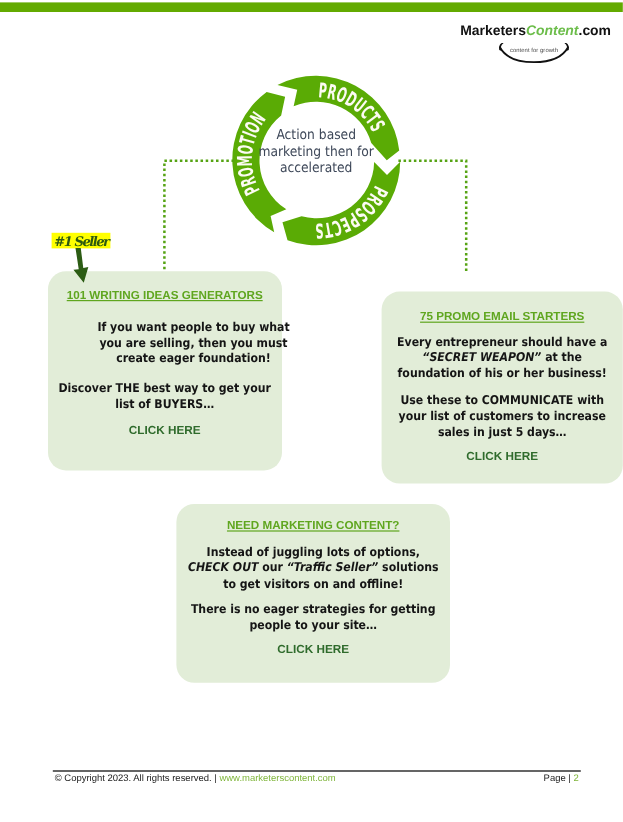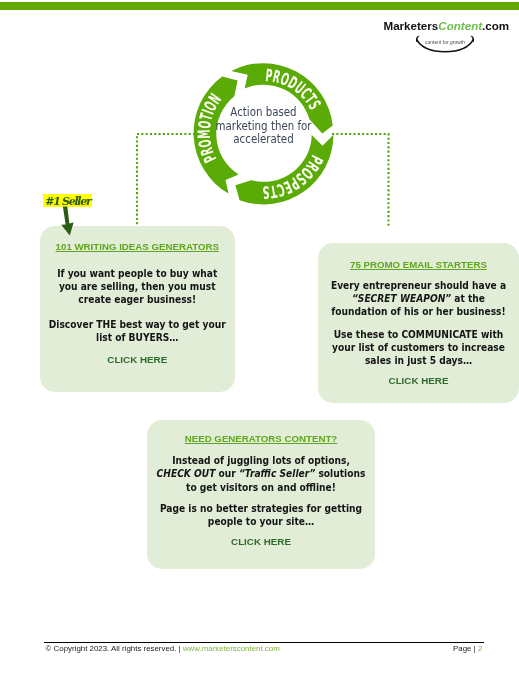--- a/index.html
+++ b/index.html
@@ -96,24 +96,24 @@
     <div>accelerated</div>
   </div>
 
   <svg class="connectors" viewBox="0 0 519 685">
     <path d="M 195 134 L 137 134 L 137 226" fill="none" stroke="#56a313" stroke-width="2.1" stroke-dasharray="2.1 2.2" stroke-linecap="butt"></path>
     <path d="M 332 134 L 388.5 134 L 388.5 226" fill="none" stroke="#56a313" stroke-width="2.1" stroke-dasharray="2.1 2.2" stroke-linecap="butt"></path>
   </svg>
 
   <div class="card" style="left:39.5px;top:226px;width:195.5px;height:166px;">
     <div class="card-title" style="top:15px;">101 WRITING IDEAS GENERATORS</div>
-    <p class="card-p" style="top:40.5px;">
+    <p class="card-p" style="top:40.5px;padding-left:24px;">
       <span>If you want people to buy what</span><br>
       <span>you are selling, then you must</span><br>
-      <span>create eager business!</span>
+      <span>create eager foundation!</span>
     </p>
     <p class="card-p" style="top:91.5px;">
       <span>Discover THE best way to get your</span><br>
       <span>list of BUYERS…</span>
     </p>
     <div class="card-cta" style="top:128px;">CLICK HERE</div>
   </div>
 
   <div class="card" style="left:288px;top:243px;width:201px;height:160px;margin-left:30px;">
     <div class="card-title" style="top:15.5px;">75 PROMO EMAIL STARTERS</div>
@@ -124,28 +124,28 @@
     </p>
     <p class="card-p" style="top:84.5px;">
       <span>Use these to COMMUNICATE with</span><br>
       <span>your list of customers to increase</span><br>
       <span>sales in just 5 days…</span>
     </p>
     <div class="card-cta" style="top:131.5px;">CLICK HERE</div>
   </div>
 
   <div class="card" style="left:147px;top:420px;width:228px;height:149px;">
-    <div class="card-title" style="top:13px;">NEED GENERATORS CONTENT?</div>
+    <div class="card-title" style="top:13px;">NEED MARKETING CONTENT?</div>
     <p class="card-p" style="top:34px;">
       <span>Instead of juggling lots of options,</span><br>
       <span style="font-style:italic;text-align:center;">CHECK OUT</span><span> our </span><span style="font-style:italic;">“Traffic Seller”</span><span> solutions</span><br>
       <span>to get visitors on and offline!</span>
     </p>
     <p class="card-p" style="top:81.5px;">
-      <span>Page is no better strategies for getting</span><br>
+      <span>There is no eager strategies for getting</span><br>
       <span>people to your site…</span>
     </p>
     <div class="card-cta" style="top:116px;">CLICK HERE</div>
   </div>
 
   <div class="badge"></div>
   <div class="badge-label">#1 Seller</div>
   <svg class="badge-arrow" viewBox="58 203 32 34">
     <path d="M62.9 206.6 L67.3 206.6 L69.4 223.4 L73.6 222.6 L69.8 235.6 L61.2 224.8 L65.6 224.4 Z" fill="#2c5c14"></path>
   </svg>

